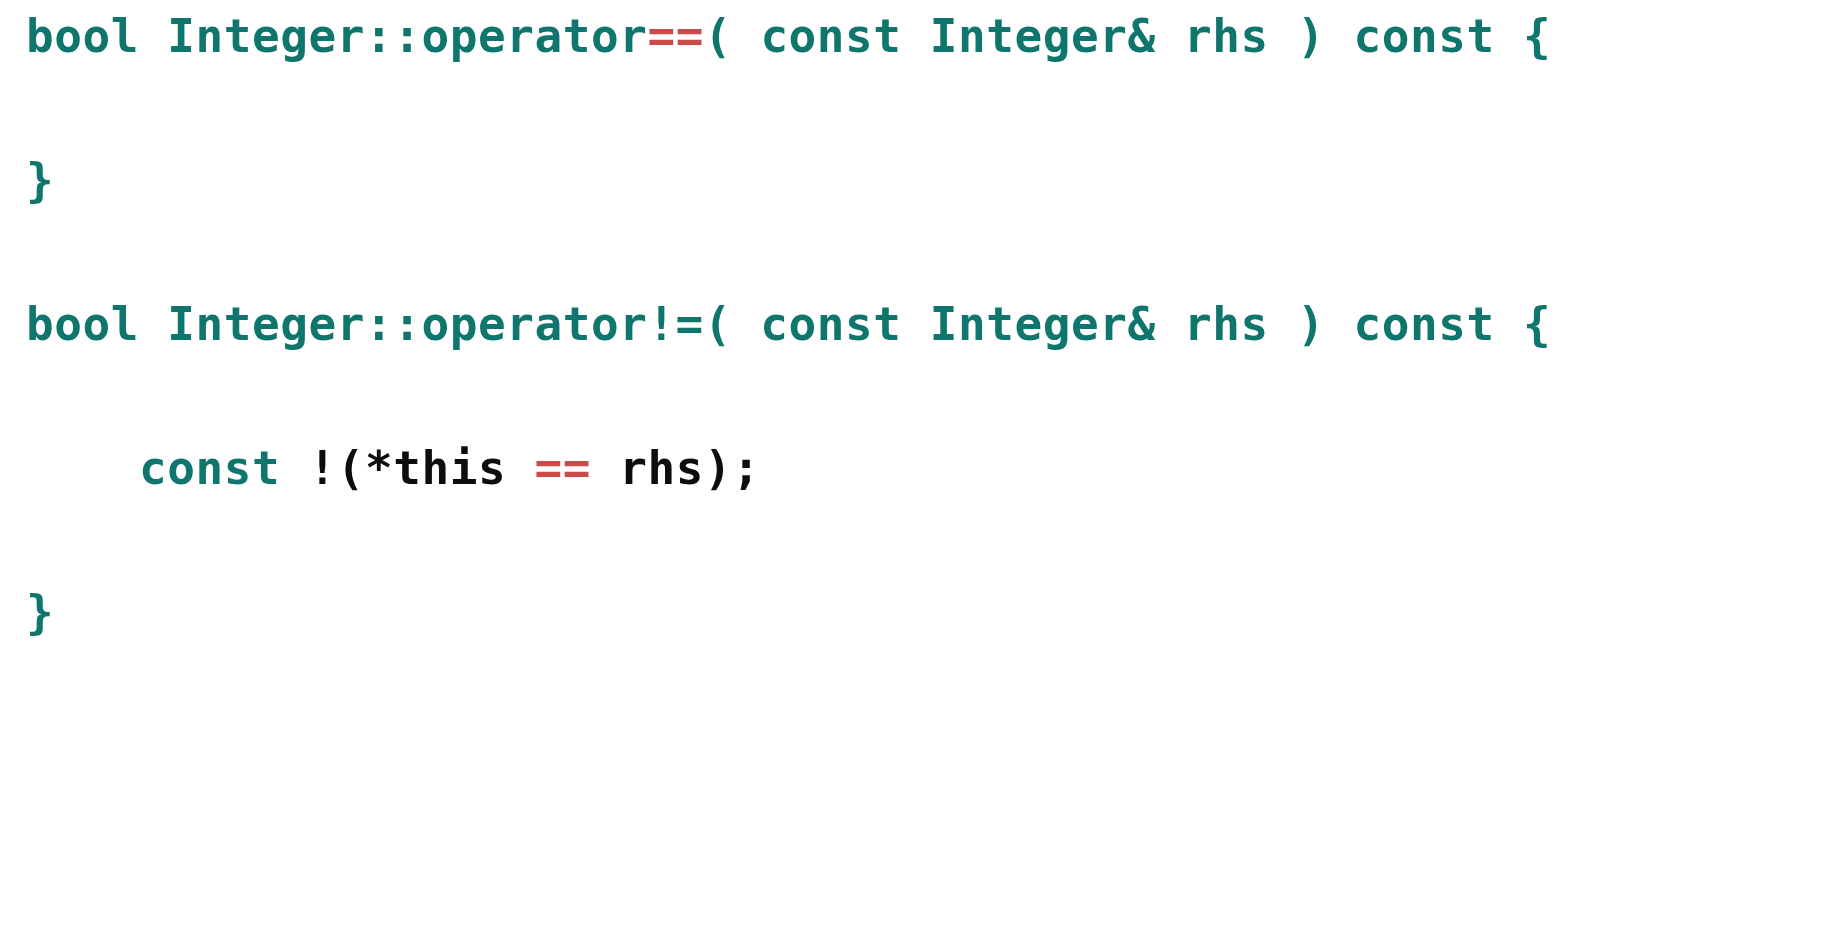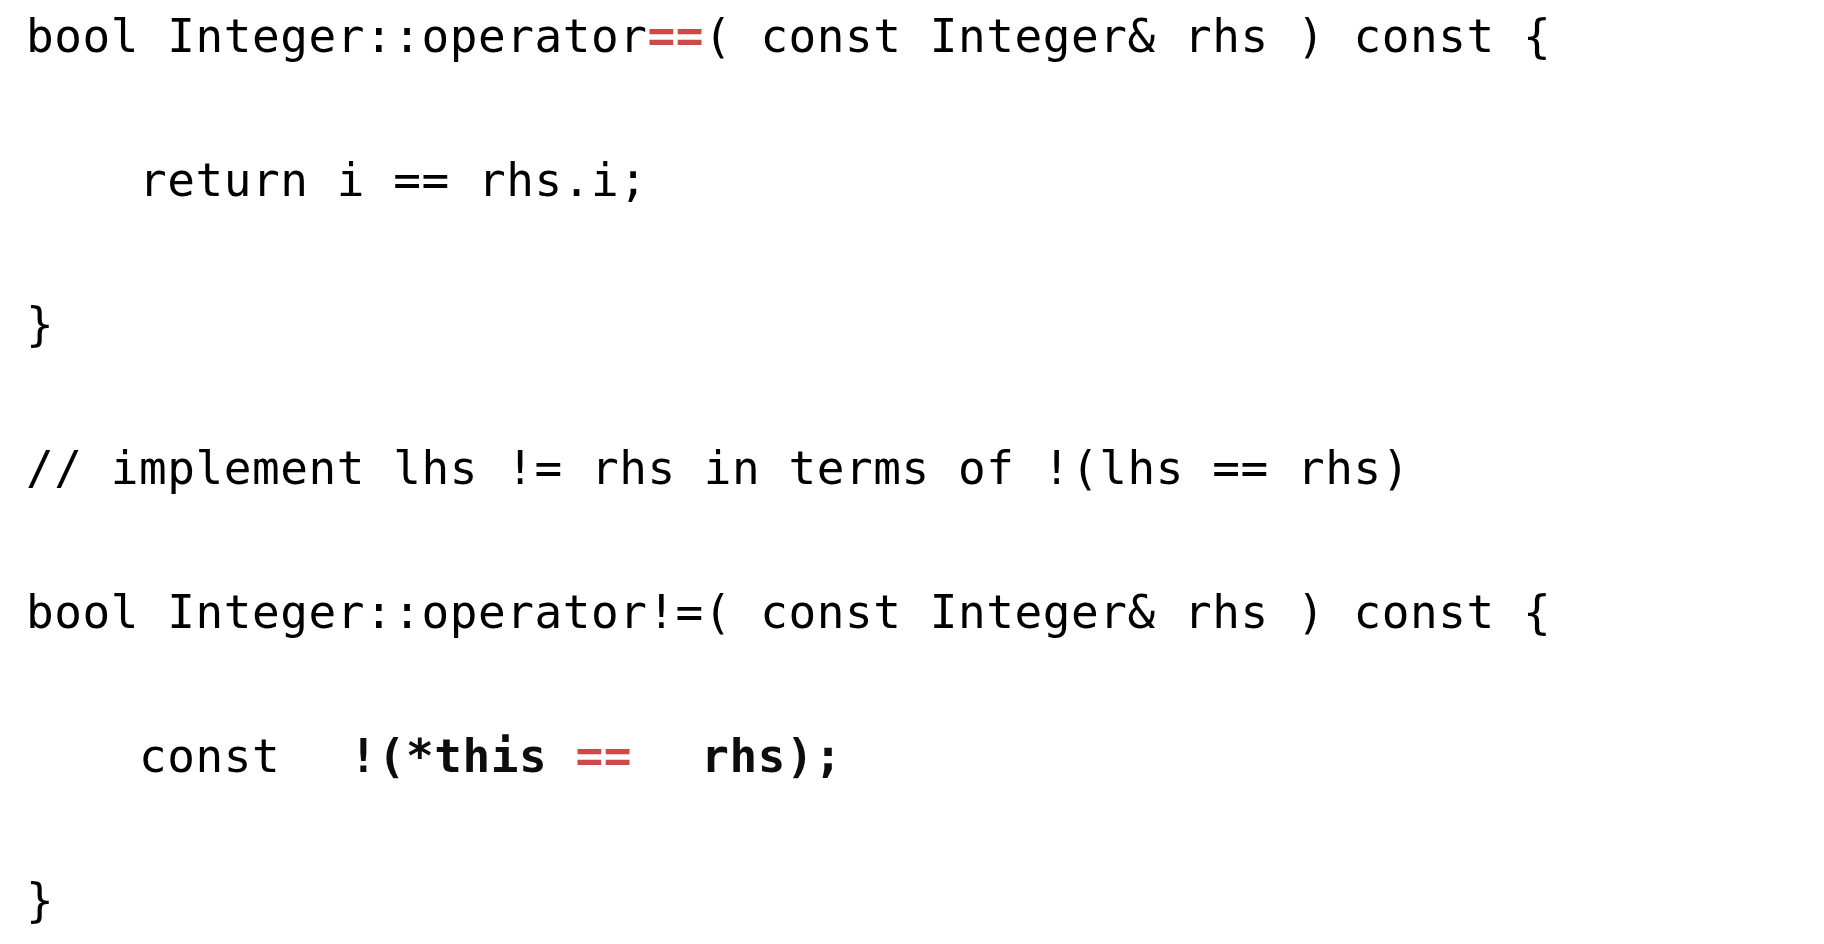--- a/index.html
+++ b/index.html
@@ -55,41 +55,38 @@
   }
 
   .tok-op-red {
     color: #cb4b4b;
     font-weight: 700;
   }
 
   .tok-bold {
     font-weight: 700;
     color: #0d0d0d;
-    margin-left: 41px;
   }
 
   .tok-bold-red {
     font-weight: 700;
     color: #cb4b4b;
   }
 
   .tok-plain {
-    font-weight: 400;
-    color: #000000;
+    font-weight: 700;
+    color: #0f766e;
   }
 </style>
 </head>
 <body>
 
 <div id="code-slide">
   <pre id="code-block"><span class="code-line"><span class="tok tok-plain">bool Integer::operator</span><span class="tok tok-op-red">==</span><span class="tok tok-plain">( const Integer&amp; rhs ) const {</span></span>
-<span class="code-line"><span class="tok tok-plain">    return i == rhs.i;</span></span>
 <span class="code-line"><span class="tok tok-plain">}</span></span>
-<span class="code-line"><span class="tok tok-plain">// implement lhs != rhs in terms of !(lhs == rhs)</span></span>
 <span class="code-line"><span class="tok tok-plain">bool Integer::operator!=( const Integer&amp; rhs ) const {</span></span>
 <span class="code-line"><span class="tok tok-plain">    const </span><span class="tok tok-bold">!(*this </span><span class="tok tok-bold-red">==</span><span class="tok tok-bold"> rhs);</span></span>
 <span class="code-line"><span class="tok tok-plain">}</span></span>
 
 
 
 
 </pre>
 </div>
 

